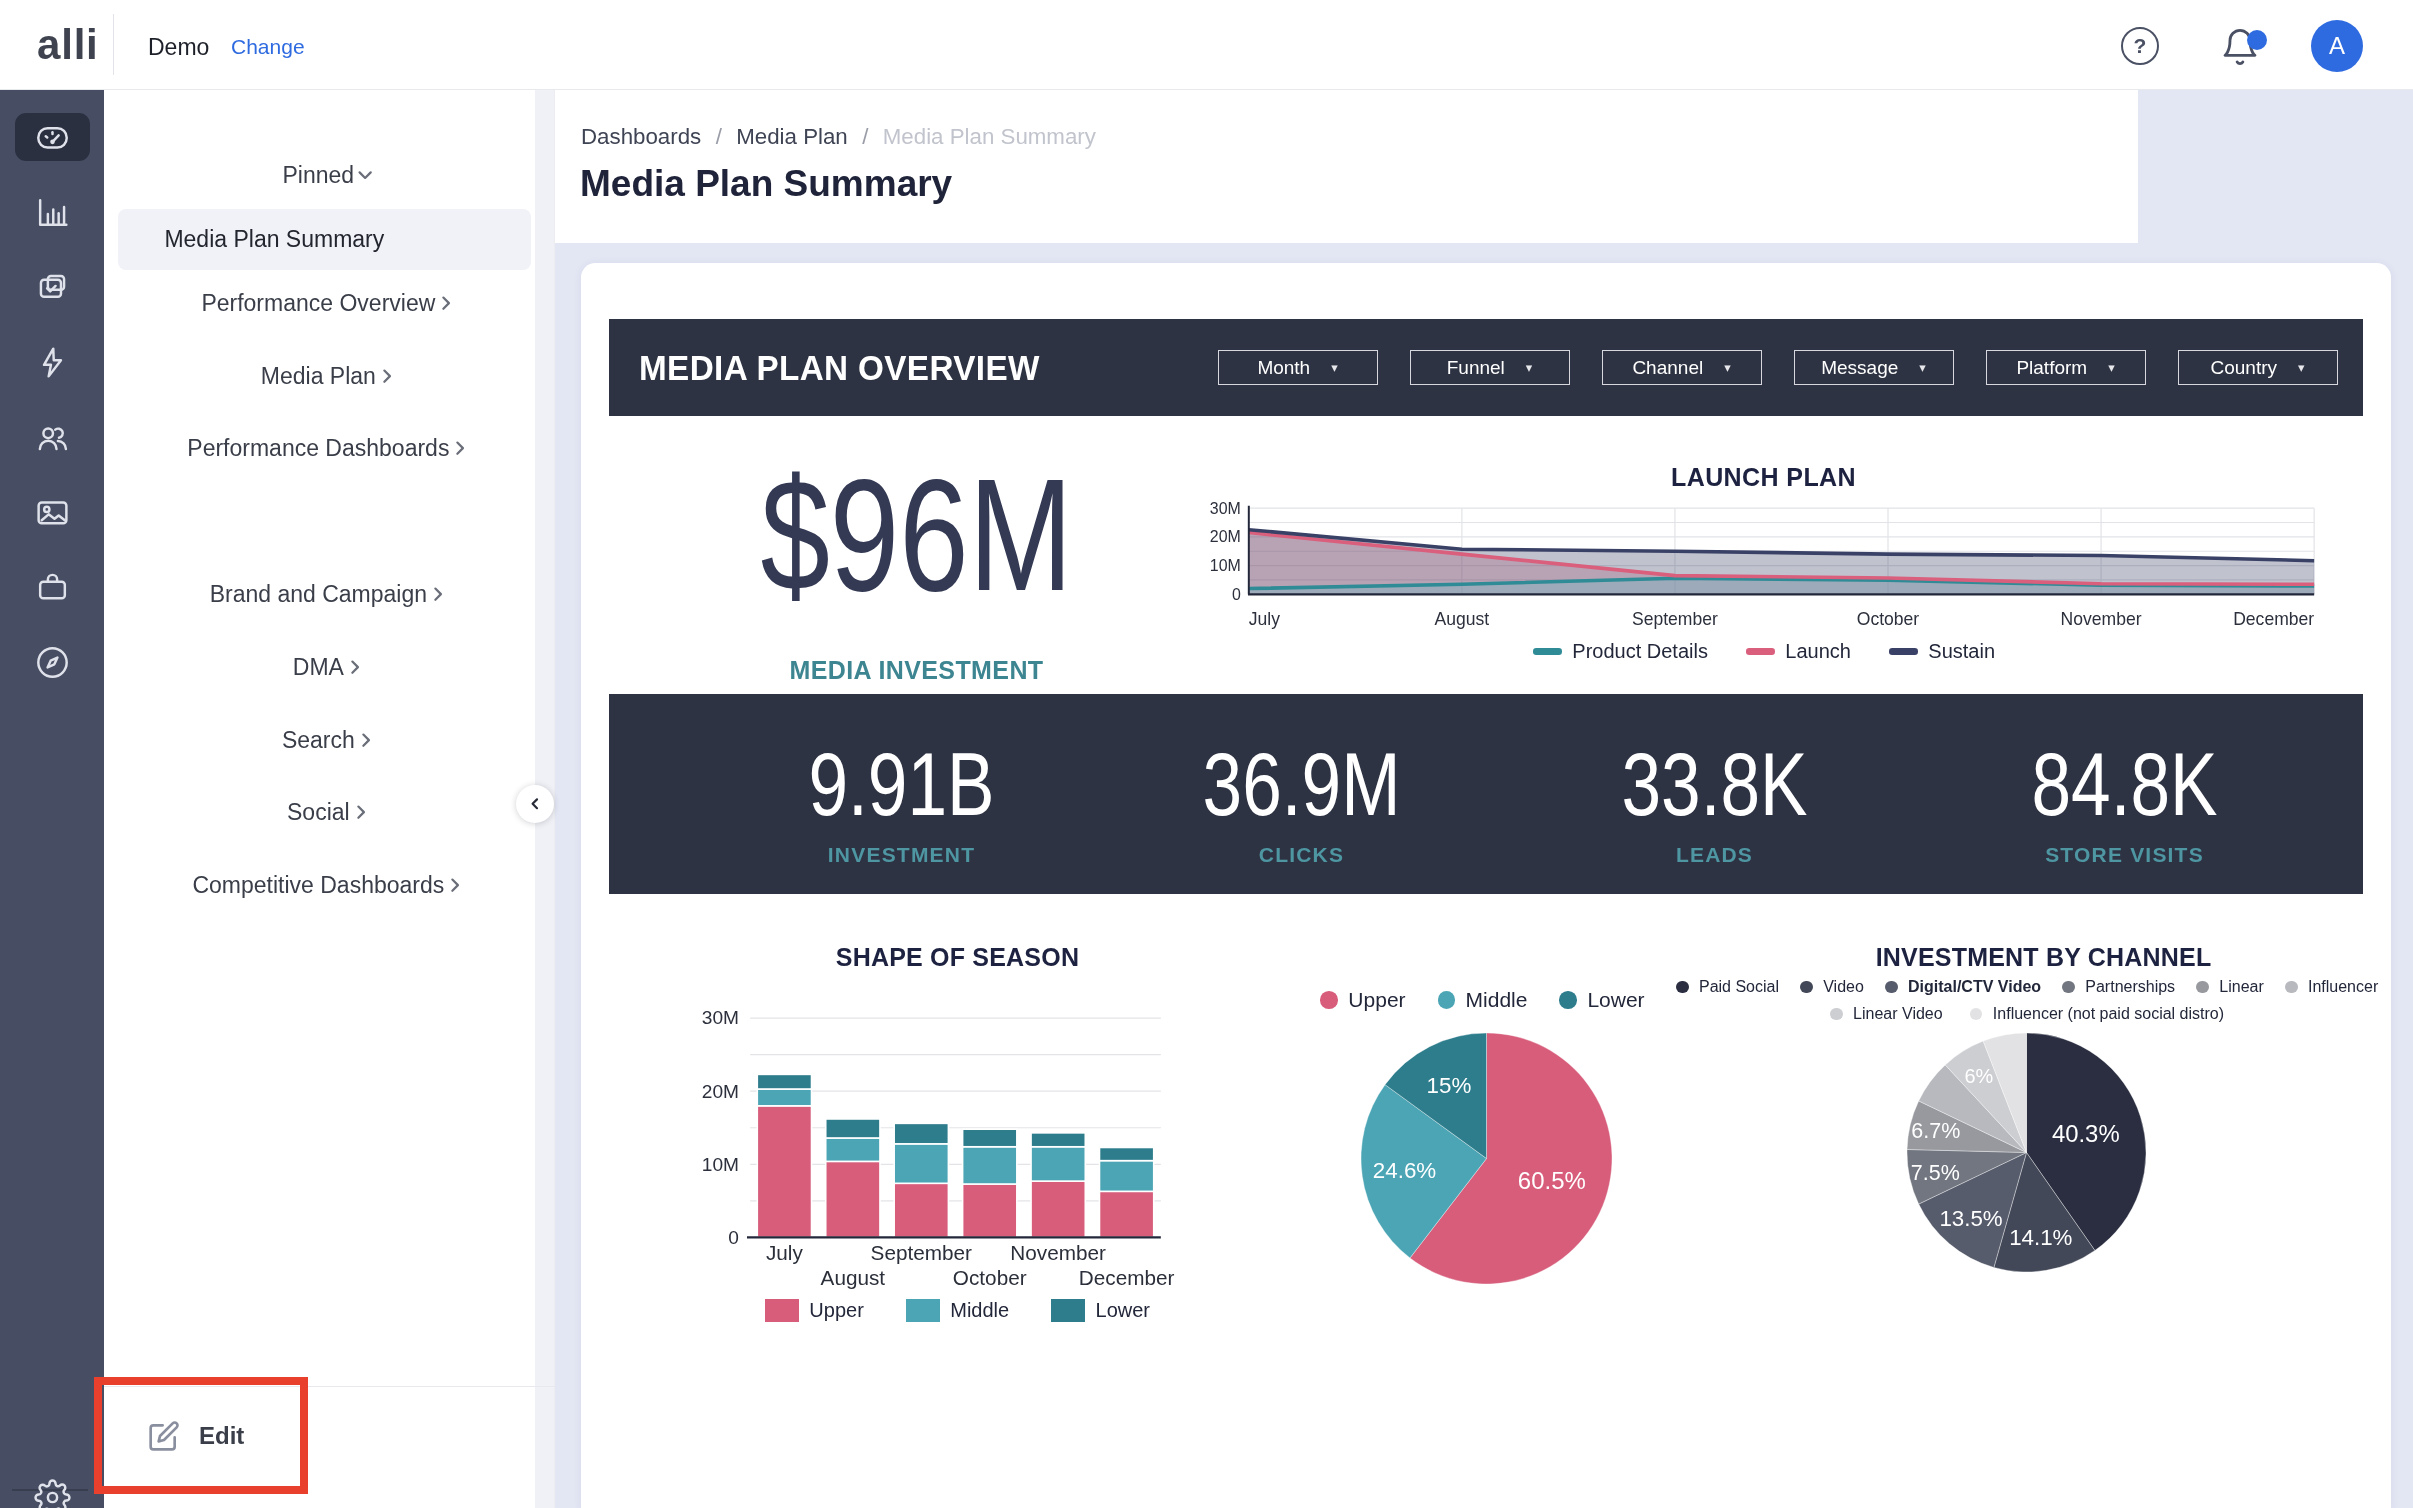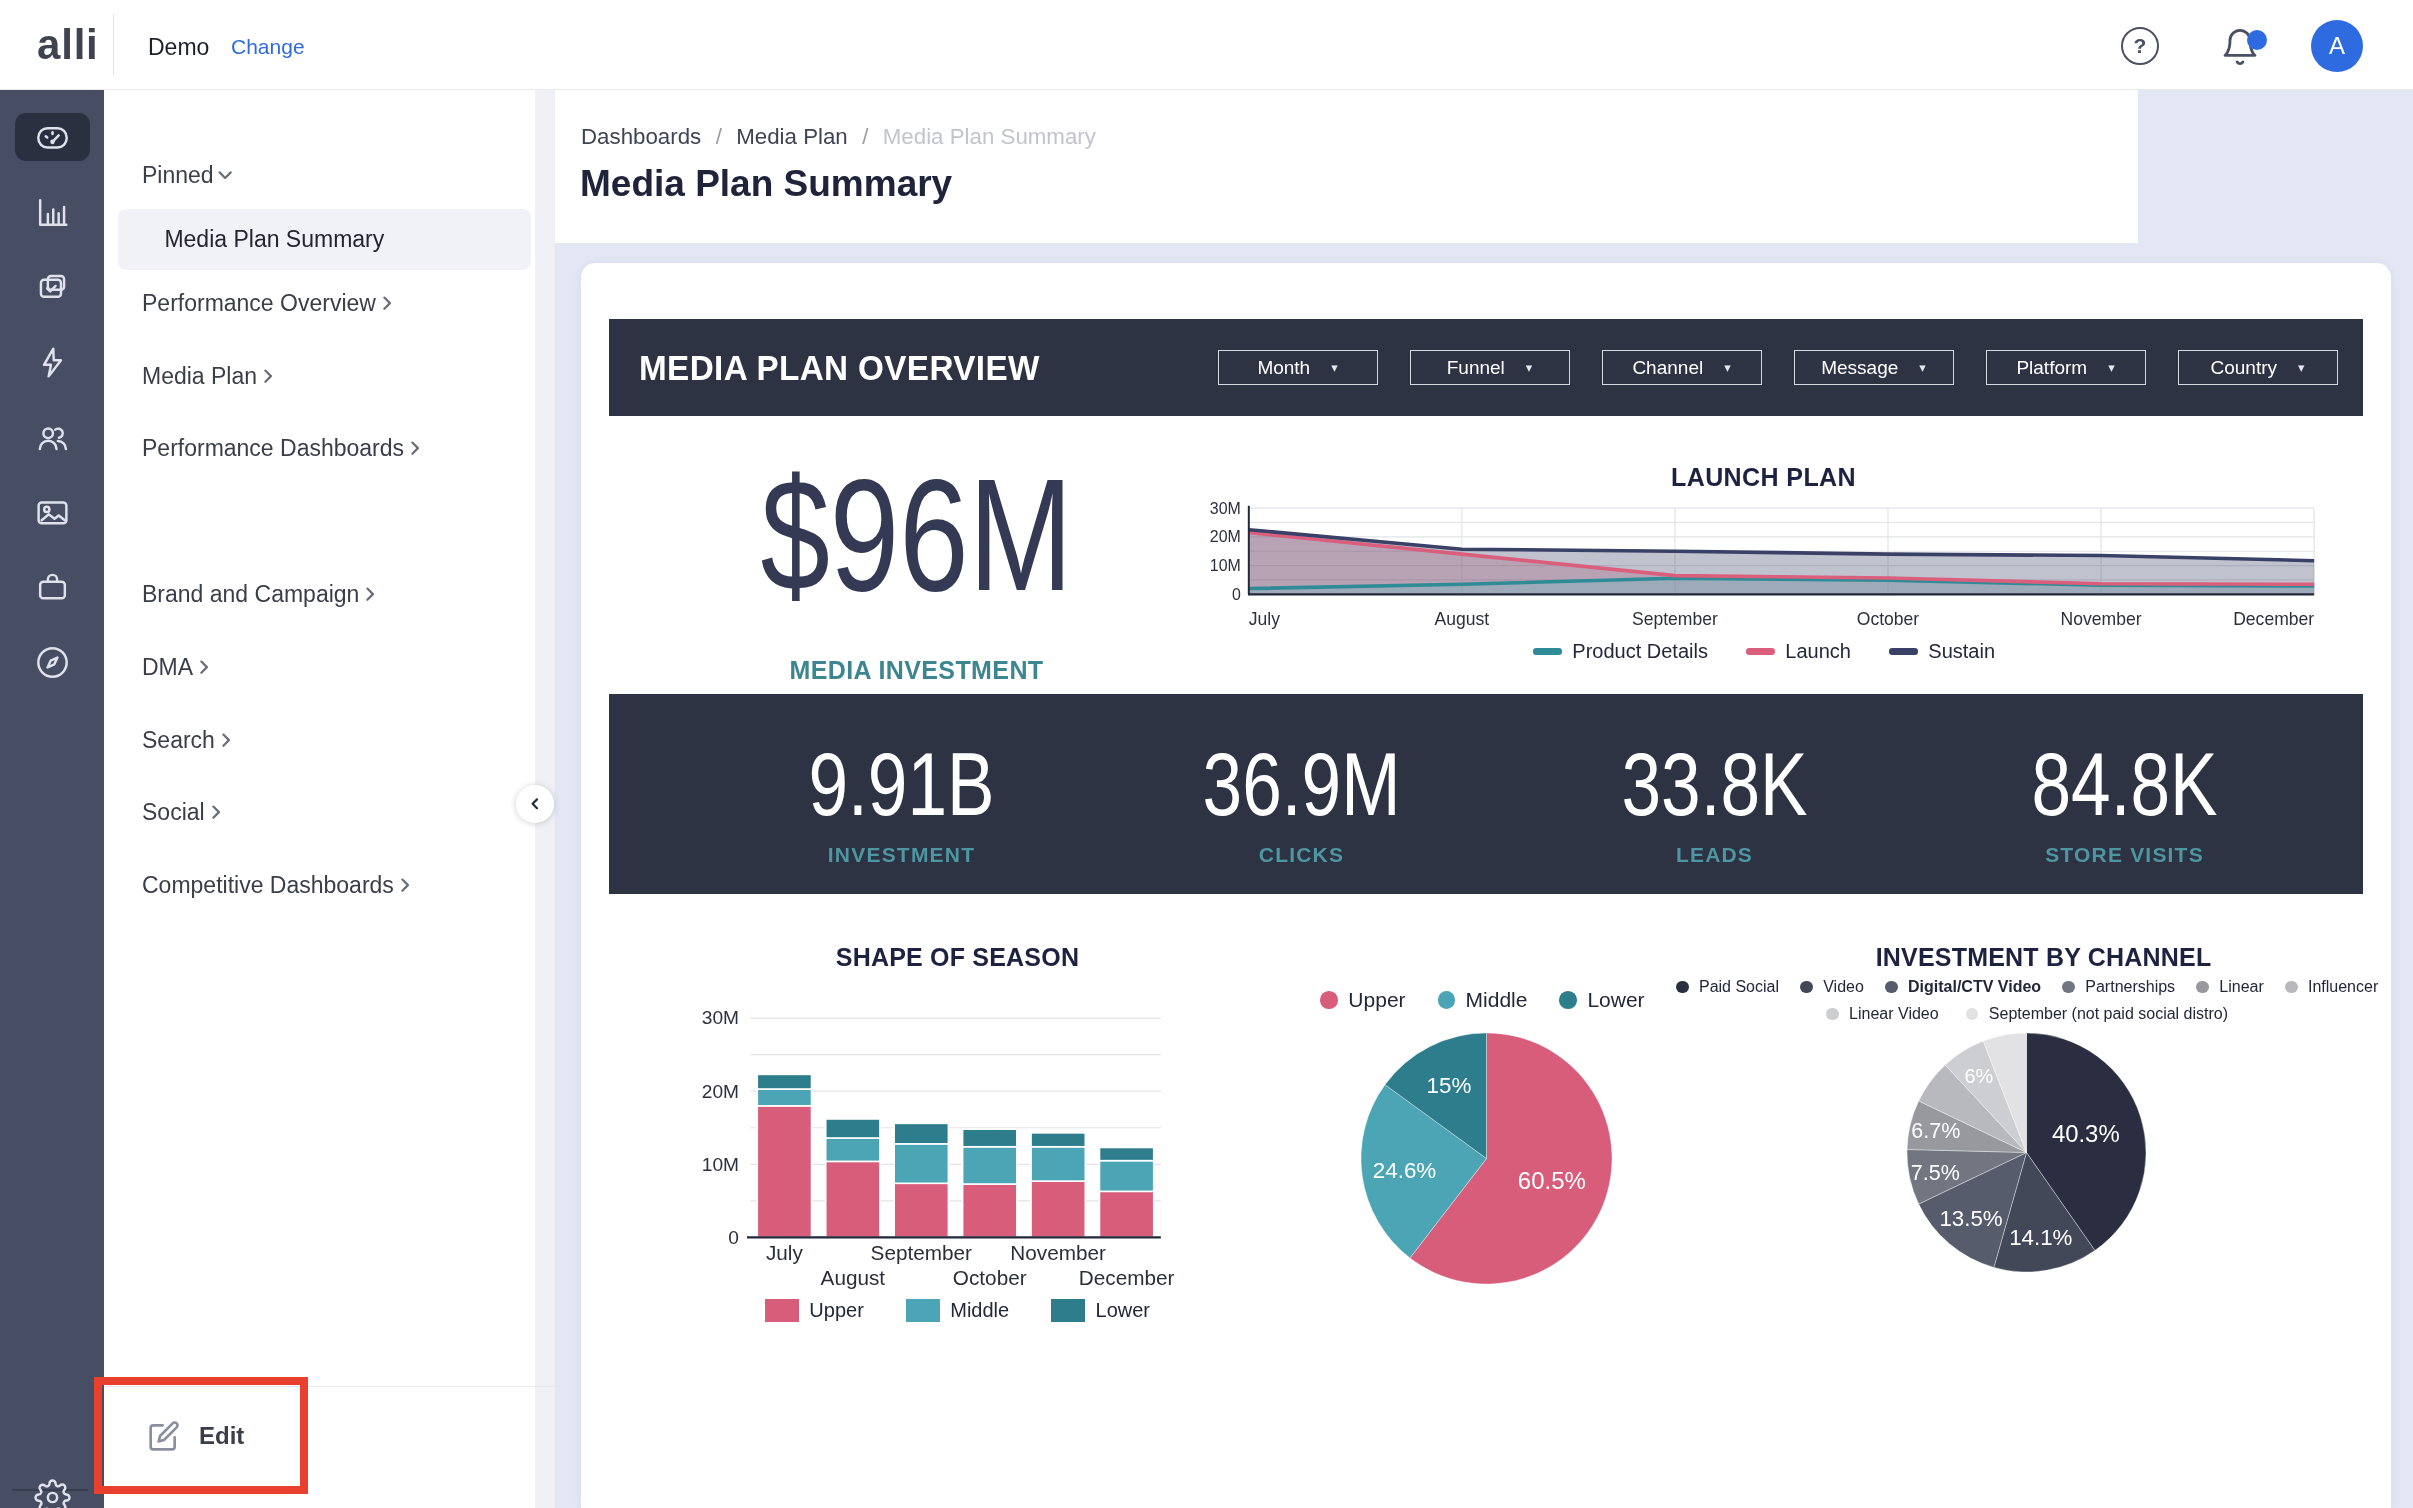--- a/index.html
+++ b/index.html
@@ -24,21 +24,21 @@
   #rail{position:absolute;left:0;top:90px;width:104px;height:1418px;background:#474d62}
   .rail-item{position:absolute;left:15px;width:75px;height:48px;display:flex;align-items:center;justify-content:center;
              border-radius:11.2px;cursor:pointer}
   .rail-item.sel{background:#2b3040}
   .rail-item svg{width:37px;height:37px;stroke:#dfe2ea;fill:none;stroke-width:1.6;stroke-linecap:round;stroke-linejoin:round}
   #rail-divider{position:absolute;left:12px;top:1399px;width:76px;height:1.6px;background:#383d50}
 
   
   #sidebar{position:absolute;left:104px;top:90px;width:451px;height:1418px;background:#fff;border-right:0.8px solid #ededf1}
   #sidebar-scrollbar{position:absolute;left:431px;top:0;width:19px;height:1418px;background:#f0f1f6}
-  .side-item{position:absolute;left:38px;width:375px;height:48px;display:flex;align-items:center;justify-content:flex-start;
+  .side-item{position:absolute;left:38px;width:375px;height:48px;display:flex;align-items:center;justify-content:center;
              font-size:23px;font-weight:500;color:#3a3e49;cursor:pointer}
   .side-item svg{width:22.3px;height:22.3px;stroke:#6a6e79;fill:none;stroke-width:2.4;stroke-linecap:round;stroke-linejoin:round}
   #pinned-selected{position:absolute;left:14.4px;top:119px;width:413px;height:61px;background:#f1f2f7;border-radius:8px;
                    display:flex;align-items:center;padding-left:46px;font-size:23px;font-weight:500;color:#23262f;cursor:pointer}
   #sidebar-bottom-divider{position:absolute;left:0;top:1296px;width:451px;height:0.8px;background:#e8e8ee}
   #edit-row{position:absolute;left:44px;top:1322px;width:239px;height:48px;display:flex;align-items:center;gap:19px;
             font-size:24px;font-weight:600;color:#3a3e49;cursor:pointer}
   #edit-row svg{width:32px;height:32px;stroke:#8a8fa0;fill:none;stroke-width:2;stroke-linecap:round;stroke-linejoin:round}
   #annotation-box{position:absolute;left:-9.6px;top:1287px;width:214px;height:117px;border:8px solid #e8402c;z-index:9;pointer-events:none}
 
@@ -481,21 +481,21 @@
             <span style="font-size: 16px;">Influencer</span>
           </div>
         </div>
       <div id="channel-legend-2">
           <div class="lg-item">
             <span class="lg-sw" style="background: rgb(205, 206, 210); width: 12.8px; height: 12.8px; border-radius: 50%;"></span>
             <span style="font-size: 16px;">Linear Video</span>
           </div>
           <div class="lg-item">
             <span class="lg-sw" style="background: rgb(226, 226, 228); width: 12.8px; height: 12.8px; border-radius: 50%;"></span>
-            <span style="font-size: 16px;">September (not paid social distro)</span>
+            <span style="font-size: 16px;">Influencer (not paid social distro)</span>
           </div>
         </div>
       <svg id="channel-svg" width="239" height="239" viewBox="0 0 300 300">
           <path d="M150,150 L150,0 A150,150 0 0 1 235.86481883918873,272.99281639881775 Z" fill="#2A2E40" stroke="rgba(255,255,255,.45)" stroke-width="1"></path>
           <text x="224.4062787442567" y="137.09688731318045" font-size="30" fill="#ffffff" text-anchor="middle" font-weight="400">40.3%</text>
           <path d="M150,150 L235.86481883918873,272.99281639881775 A150,150 0 0 1 109.05720967240137,294.3041507379129 Z" fill="#424857" stroke="rgba(255,255,255,.45)" stroke-width="1"></path>
           <text x="167.899501265437" y="266.3063747127308" font-size="28" fill="#ffffff" text-anchor="middle" font-weight="400">14.1%</text>
           <path d="M150,150 L109.05720967240137,294.3041507379129 A150,150 0 0 1 14.679906094769649,214.71840685214403 Z" fill="#575C6C" stroke="rgba(255,255,255,.45)" stroke-width="1"></path>
           <text x="80.37699122822022" y="242.36292539369398" font-size="28" fill="#ffffff" text-anchor="middle" font-weight="400">13.5%</text>
           <path d="M150,150 L14.679906094769649,214.71840685214403 A150,150 0 0 1 0.04737160750499925,146.23048568349955 Z" fill="#717680" stroke="rgba(255,255,255,.45)" stroke-width="1"></path>

